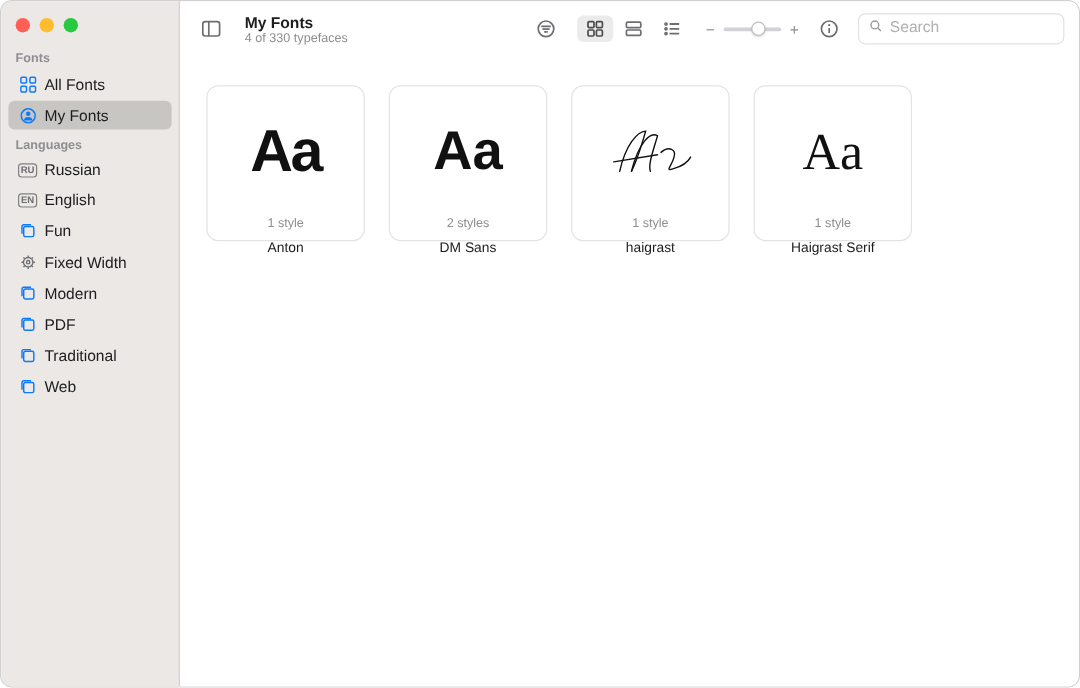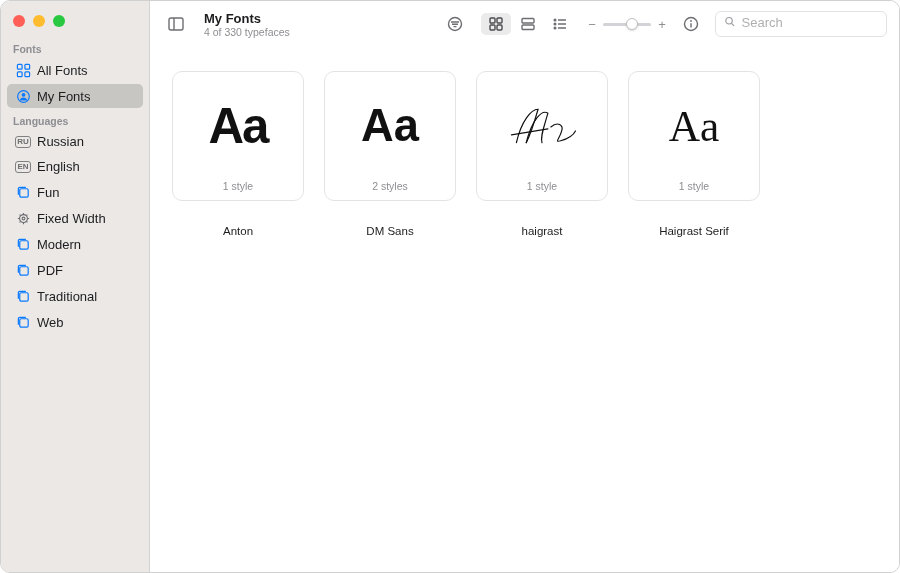--- a/index.html
+++ b/index.html
@@ -197,21 +197,21 @@
       flex: 1;
       padding: 24px 22px;
       display: flex;
       gap: 20px;
       align-items: flex-start;
     }
     .font-card-wrap {
       display: flex;
       flex-direction: column;
       align-items: center;
-      gap: 24px;
+      gap: 0;
       width: 132px;
     }
     .font-card {
       width: 132px;
       height: 130px;
       border: 1px solid #e3e3e5;
       border-radius: 10px;
       display: flex;
       flex-direction: column;
       justify-content: center;

